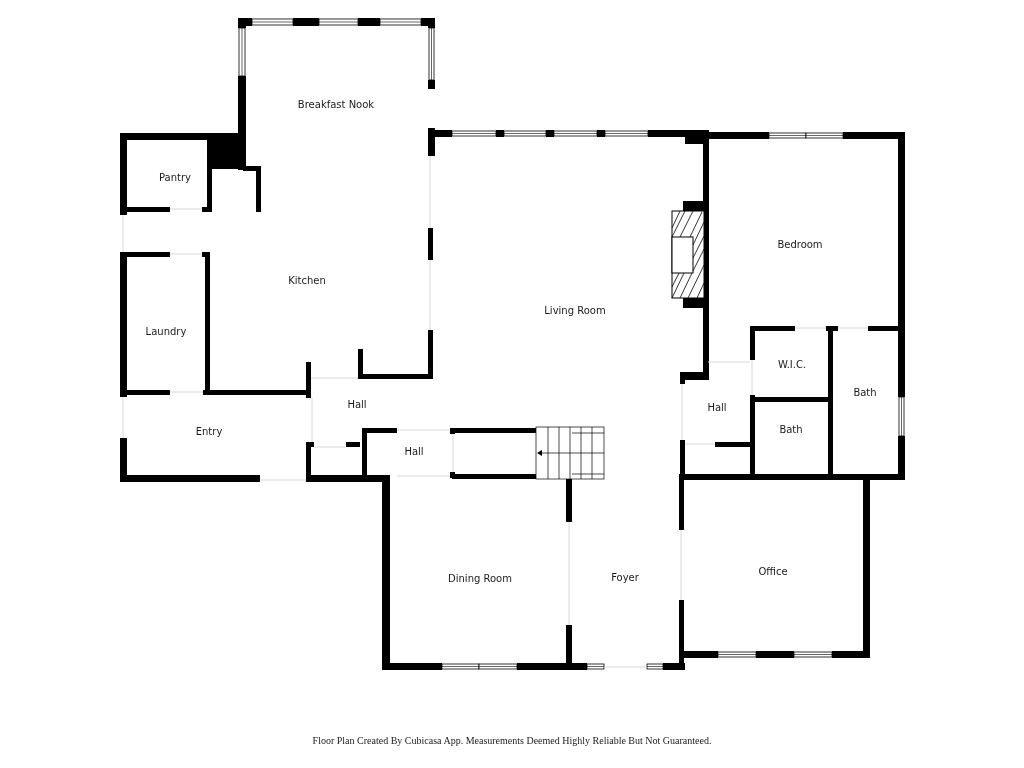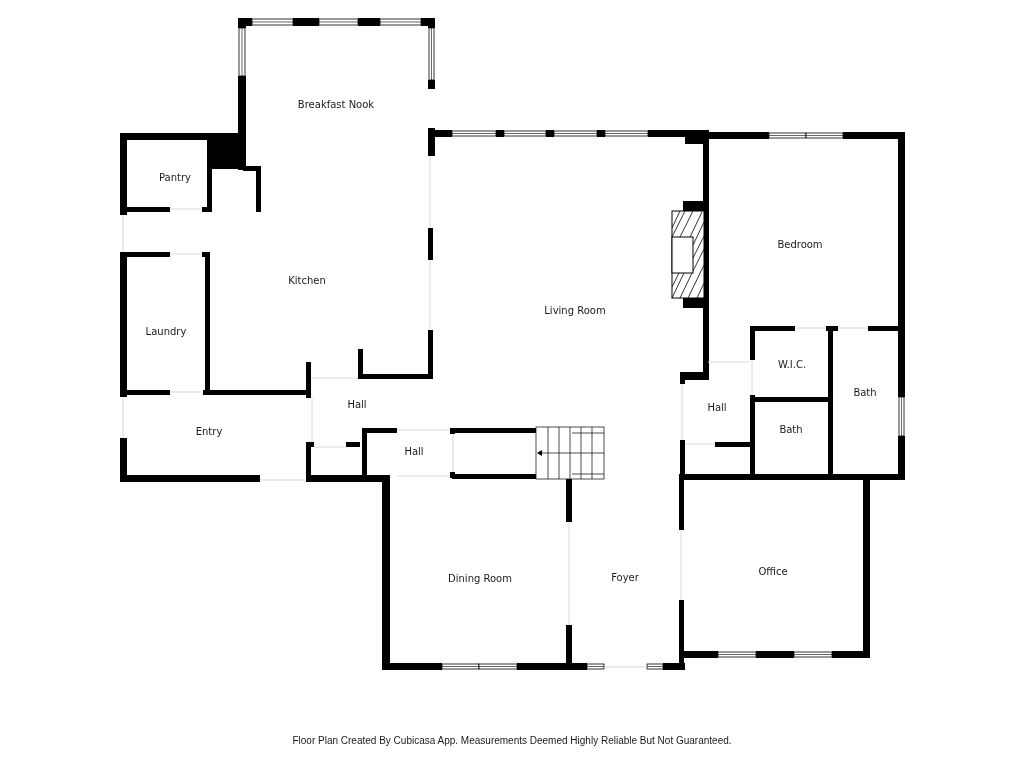--- a/index.html
+++ b/index.html
@@ -5,21 +5,21 @@
     html, body { margin: 0; padding: 0; background: #ffffff; }
     body { width: 1024px; height: 768px; position: relative; overflow: hidden; font-family: "DejaVu Sans", sans-serif; }
     #plan { position: absolute; left: 0; top: 0; width: 1024px; height: 768px; }
     .room-label { font-family: "DejaVu Sans", sans-serif; font-size: 10px; fill: #1a1a1a; text-anchor: middle; dominant-baseline: middle; }
     .wall { fill: #000000; }
     .win { fill: #ffffff; stroke: #000000; stroke-width: 0.8; }
     .winline { stroke: #000000; stroke-width: 0.6; }
     .opening { stroke: #d8d8d8; stroke-width: 1; fill: none; }
     .stair { fill: #ffffff; stroke: #000000; stroke-width: 0.7; }
     .hatch { stroke: #000000; stroke-width: 0.8; }
-    .footer { position: absolute; left: 0; width: 1024px; top: 735px; text-align: center; font-family: Liberation Sans, sans-serif; font-size: 10px; color: #1a1a1a; }
+    .footer { position: absolute; left: 0; width: 1024px; top: 735px; text-align: center; font-family: Liberation Serif, serif; font-size: 10px; color: #1a1a1a; }
   </style>
 </head>
 <body>
 
 <svg id="plan" viewBox="0 0 1024 768" xmlns="http://www.w3.org/2000/svg">
 
   <g>
 
     <rect class="wall" x="238" y="18" width="14" height="8"></rect>
     <rect class="wall" x="293" y="18" width="26" height="8"></rect>

